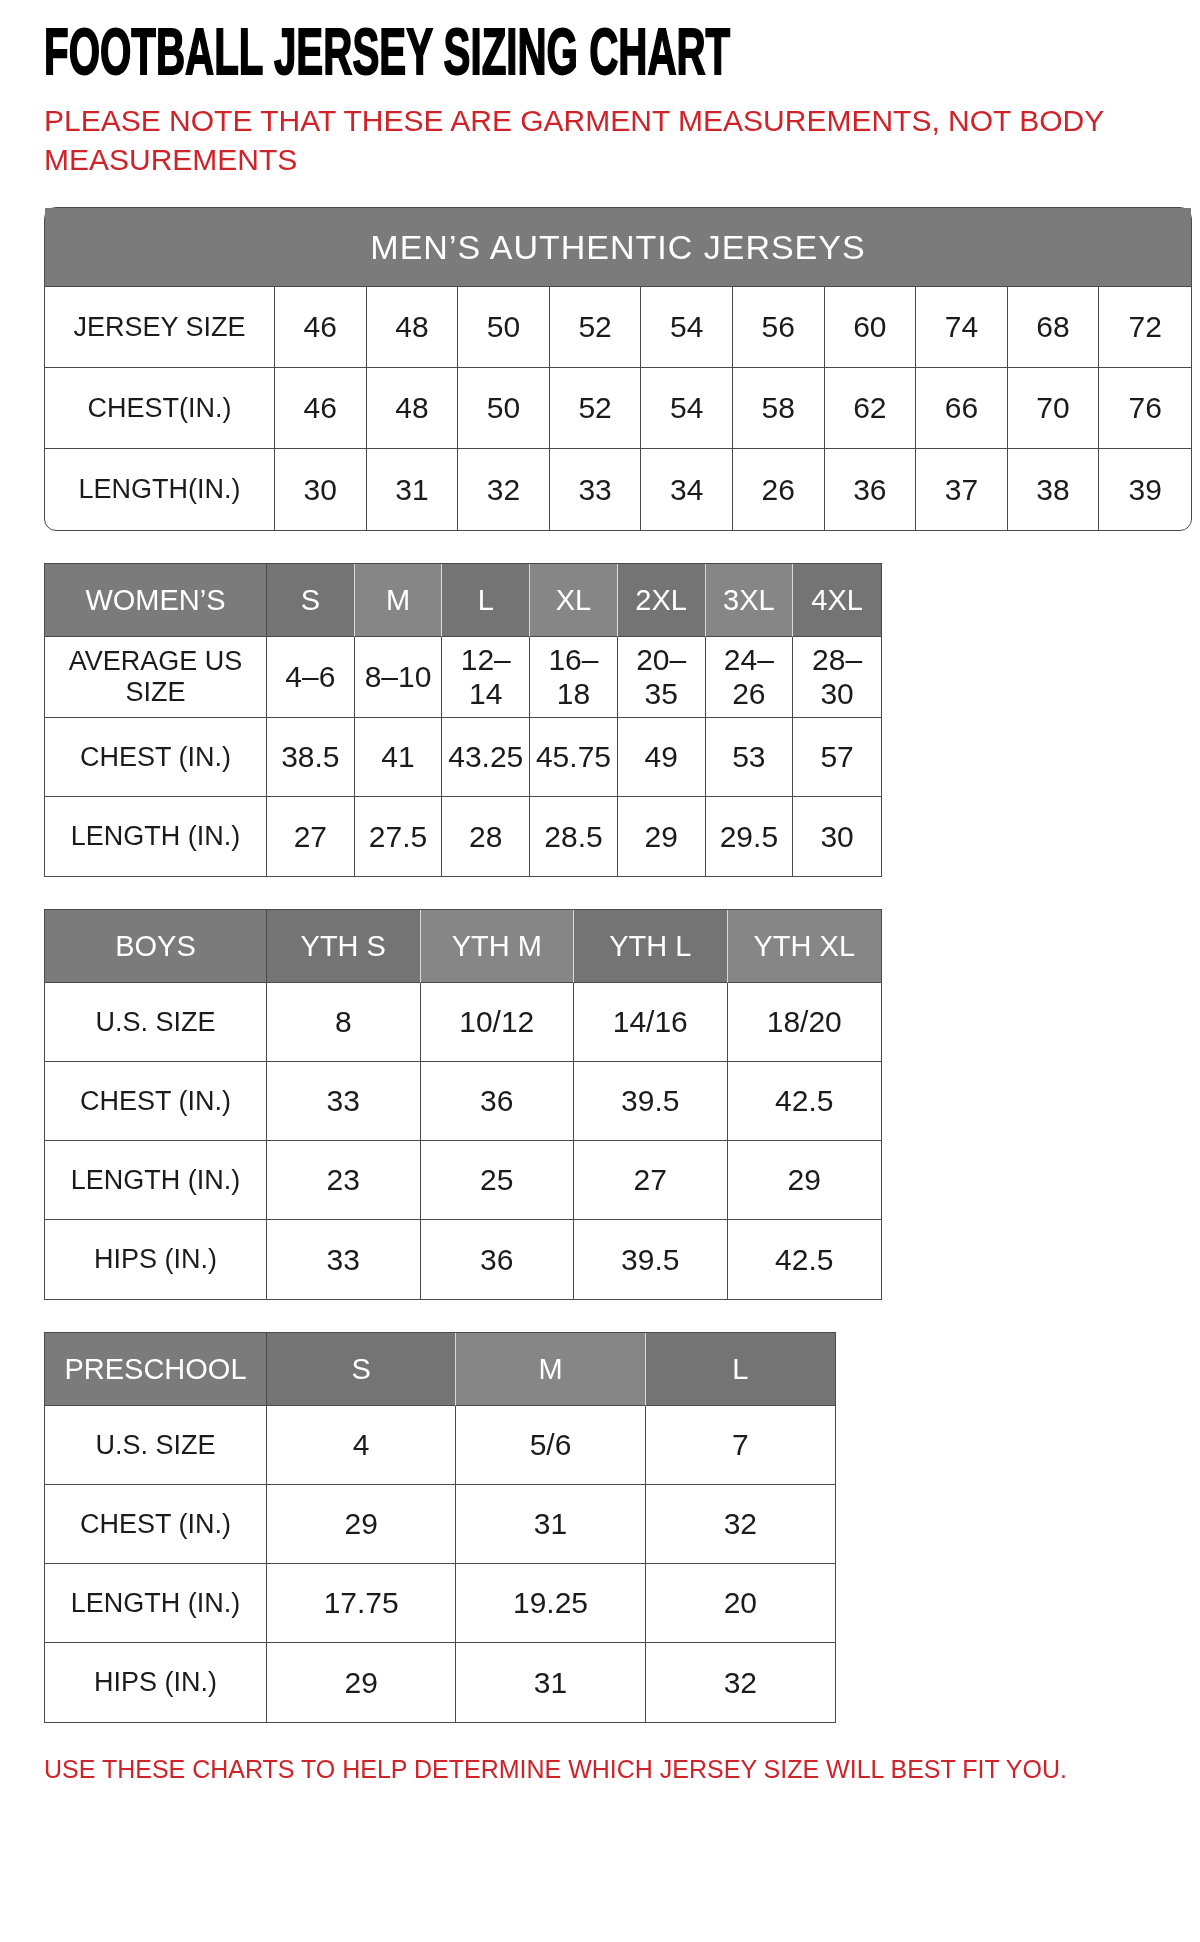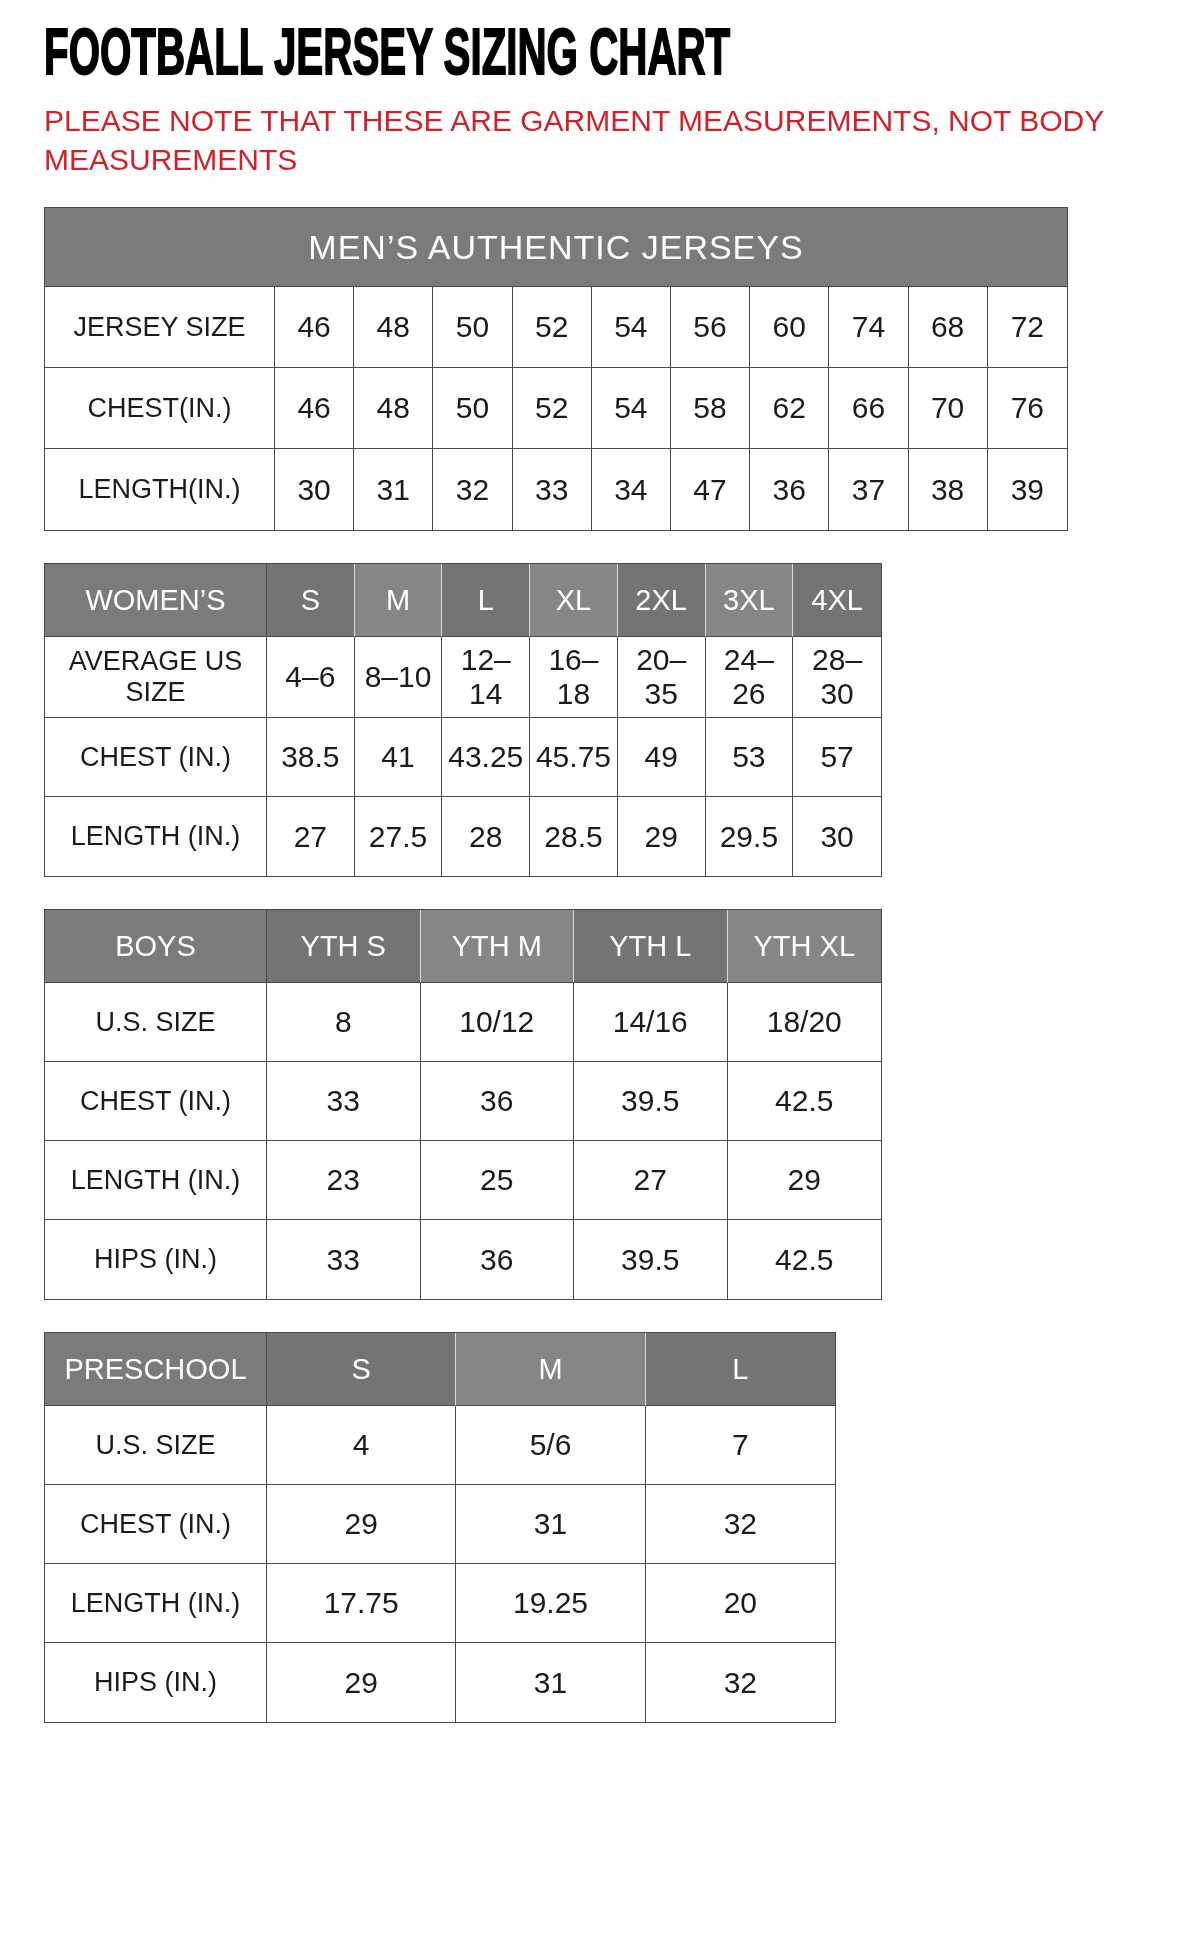--- a/index.html
+++ b/index.html
@@ -71,21 +71,21 @@
     height:79px;
     font-size:34px;
     letter-spacing:1px;
   }
   .tbl th.hlabel{ height:73px; font-size:29px; background:var(--hdr); }
   .tbl th.hcol{ height:73px; font-size:29px; border-right:1px solid #d9d9d9; }
   .tbl th.hcol:last-child{ border-right:none; }
   .tbl th.hc-a{ background:var(--hdr-a); }
   .tbl th.hc-b{ background:var(--hdr-b); }
 
-  .mens{ width:1024px; }
+  .mens{ width:1148px;border-radius:12px; }
   .womens, .boys{ width:838px; }
   .preschool{ width:792px; }
 
   .footer{
     color:var(--red);
     font-size:25px;
     white-space:nowrap;
     margin:4px 0 0 0;
     font-weight:400;
   }
@@ -135,21 +135,21 @@
           <td class="cellval">70</td>
           <td class="cellval">76</td>
         </tr>
         <tr>
           <td class="rowlabel">LENGTH(IN.)</td>
           <td class="cellval">30</td>
           <td class="cellval">31</td>
           <td class="cellval">32</td>
           <td class="cellval">33</td>
           <td class="cellval">34</td>
-          <td class="cellval">47</td>
+          <td class="cellval">26</td>
           <td class="cellval">36</td>
           <td class="cellval">37</td>
           <td class="cellval">38</td>
           <td class="cellval">39</td>
         </tr>
       </tbody>
   </table>
 
   <table class="tbl womens">
     <colgroup>
@@ -279,14 +279,15 @@
         </tr>
         <tr>
           <td class="rowlabel">HIPS (IN.)</td>
           <td class="cellval">29</td>
           <td class="cellval">31</td>
           <td class="cellval">32</td>
         </tr>
       </tbody>
   </table>
 
+  <p class="footer">USE THESE CHARTS TO HELP DETERMINE WHICH JERSEY SIZE WILL BEST FIT YOU.</p>
 
 </div>
 
 </body></html>

